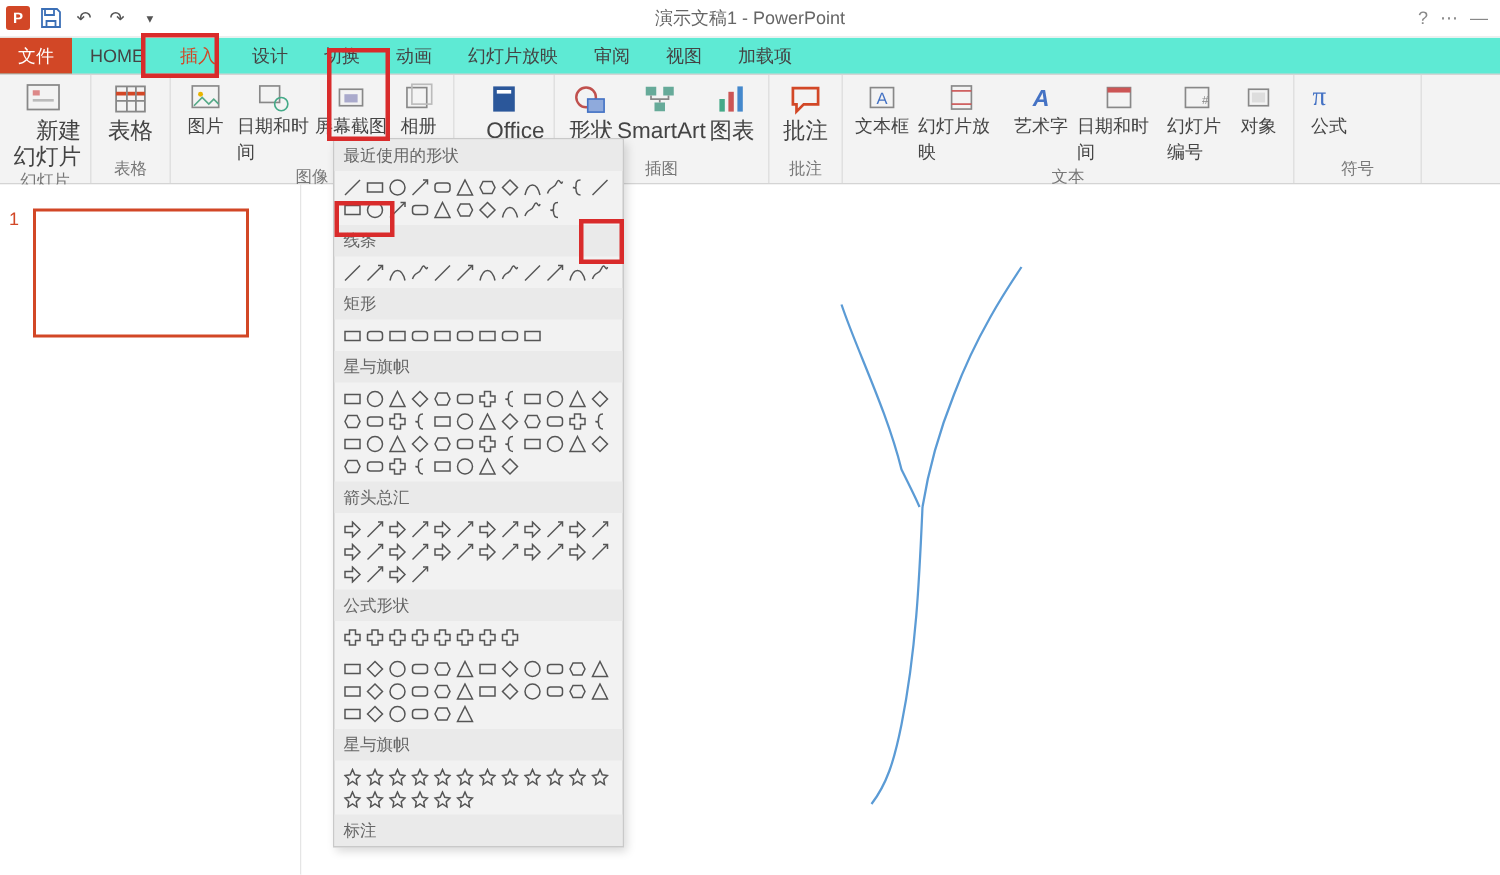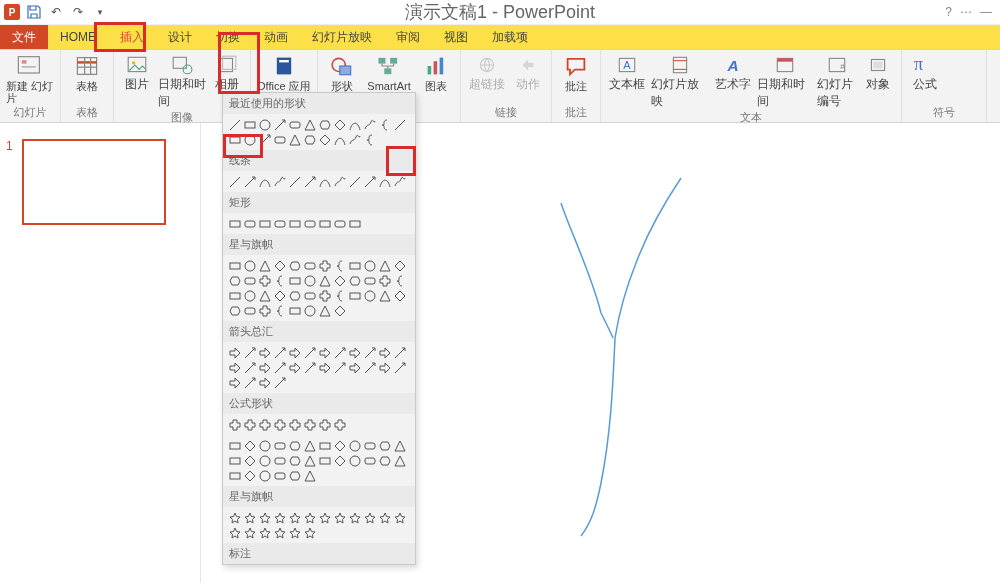--- a/index.html
+++ b/index.html
@@ -1,33 +1,33 @@
 <!DOCTYPE html>
 <html><head>
 <meta charset="utf-8">
 <style>
   html,body{margin:0;padding:0;font-family:"Microsoft YaHei","Segoe UI",sans-serif;font-size:12px;color:#444;background:#fff;width:1000px;height:583px;overflow:hidden}
   .titlebar{height:24px;display:flex;align-items:center;background:#fff;border-bottom:1px solid #eee;position:relative}
   .titlebar .qat{display:flex;align-items:center;gap:6px;padding-left:4px}
   .app-icon{width:16px;height:16px;background:#d24726;border-radius:2px;display:flex;align-items:center;justify-content:center;color:#fff;font-size:10px;font-weight:bold}
   .qat-btn{width:16px;height:16px;color:#555;display:flex;align-items:center;justify-content:center;font-size:12px}
-  .title{position:absolute;left:0;right:0;text-align:center;color:#666;font-size:18px;pointer-events:none}
+  .title{position:absolute;left:0;right:0;text-align:center;color:#666;font-size:12px;pointer-events:none}
   .win-btns{margin-left:auto;display:flex;gap:8px;padding-right:8px;color:#888}
   .win-btns span{font-size:12px}
-  .tabs{height:24px;display:flex;align-items:stretch;background:#fde047;border-bottom:1px solid #d4d4d4}
+  .tabs{height:24px;display:flex;align-items:stretch;background:#5eead4;border-bottom:1px solid #d4d4d4}
   .tab{padding:0 12px;display:flex;align-items:center;color:#444;cursor:default}
   .tab.file{background:#d24726;color:#fff}
   .tab.active{color:#d24726}
   .ribbon{height:72px;background:#f3f3f3;border-bottom:1px solid #d4d4d4;display:flex;align-items:stretch}
   .group{display:flex;flex-direction:column;align-items:center;border-right:1px solid #e0e0e0;padding:4px 6px 2px}
   .group .row{display:flex;gap:4px;flex:1}
   .group .label{font-size:11px;color:#777;margin-top:auto}
   .big-btn{display:flex;flex-direction:column;align-items:center;justify-content:flex-start;gap:2px;width:48px}
   .big-btn .ic{width:28px;height:24px;display:flex;align-items:center;justify-content:center}
-  .big-btn .txt{font-size:11px;color:#444;text-align:left;line-height:1.1}
+  .big-btn .txt{font-size:15px;color:#444;text-align:right;line-height:1.1}
   .small-btn{display:flex;flex-direction:column;align-items:center;width:34px}
   .small-btn .ic{width:22px;height:22px}
   .ic svg{width:100%;height:100%}
   .disabled{opacity:.4}
 
   .body{display:flex;height:calc(583px - 24px - 24px - 72px);position:relative}
   .slide-nav{width:200px;border-right:1px solid #e5e5e5;background:#fff;padding-top:16px}
   .thumb-wrap{display:flex;gap:6px;padding-left:6px}
   .thumb-num{color:#d24726;font-size:12px;width:10px}
   .thumb{width:140px;height:82px;border:2px solid #d24726;background:#fff}
@@ -131,20 +131,27 @@
             </svg></div>
           <div class="txt">图片</div>
         </div>
       <div class="small-btn" style="width:48px">
           <div class="ic"><svg viewBox="0 0 20 20">
               <rect x="2" y="3" width="12" height="10" fill="none" stroke="#888"></rect>
               <circle cx="15" cy="14" r="4" fill="none" stroke="#4a8"></circle>
             </svg></div>
           <div class="txt">日期和时间</div>
         </div>
+      <div class="small-btn" style="width:48px">
+          <div class="ic"><svg viewBox="0 0 20 20">
+              <rect x="3" y="5" width="14" height="10" fill="none" stroke="#888"></rect>
+              <rect x="6" y="8" width="8" height="5" fill="#aac"></rect>
+            </svg></div>
+          <div class="txt">屏幕截图</div>
+        </div>
       <div class="small-btn">
           <div class="ic"><svg viewBox="0 0 20 20">
               <rect x="3" y="4" width="12" height="12" fill="none" stroke="#888"></rect>
               <rect x="6" y="2" width="12" height="12" fill="none" stroke="#bbb"></rect>
             </svg></div>
           <div class="txt">相册</div>
         </div>
     </div>
     <div class="label">图像</div>
   </div>
@@ -194,38 +201,20 @@
               <rect x="8" y="6" width="3" height="11" fill="#c55"></rect>
               <rect x="13" y="3" width="3" height="14" fill="#48c"></rect>
             </svg>
           </div>
         <div class="txt">图表</div>
       </div>
     </div>
     <div class="label">插图</div>
   </div>
 
-  <div class="group">
-    <div class="row">
-      <div class="small-btn disabled" style="width:40px">
-          <div class="ic"><svg viewBox="0 0 20 20">
-              <circle cx="10" cy="10" r="6" fill="none" stroke="#888"></circle>
-              <path d="M4 10h12M10 4c3 3 3 9 0 12M10 4c-3 3-3 9 0 12" stroke="#888" fill="none"></path>
-            </svg></div>
-          <div class="txt">超链接</div>
-        </div>
-      <div class="small-btn disabled">
-          <div class="ic"><svg viewBox="0 0 20 20">
-              <path d="M5 10l5-5v3h5v4h-5v3z" fill="#aaa"></path>
-            </svg></div>
-          <div class="txt">动作</div>
-        </div>
-    </div>
-    <div class="label">链接</div>
-  </div>
 
   <div class="group">
     <div class="row">
         <div class="big-btn" style="width:36px">
           <div class="ic">
             <svg viewBox="0 0 20 20">
               <path d="M3 4h14v9H9l-4 4v-4H3z" fill="none" stroke="#d24726" stroke-width="1.5"></path>
             </svg>
           </div>
           <div class="txt">批注</div>

